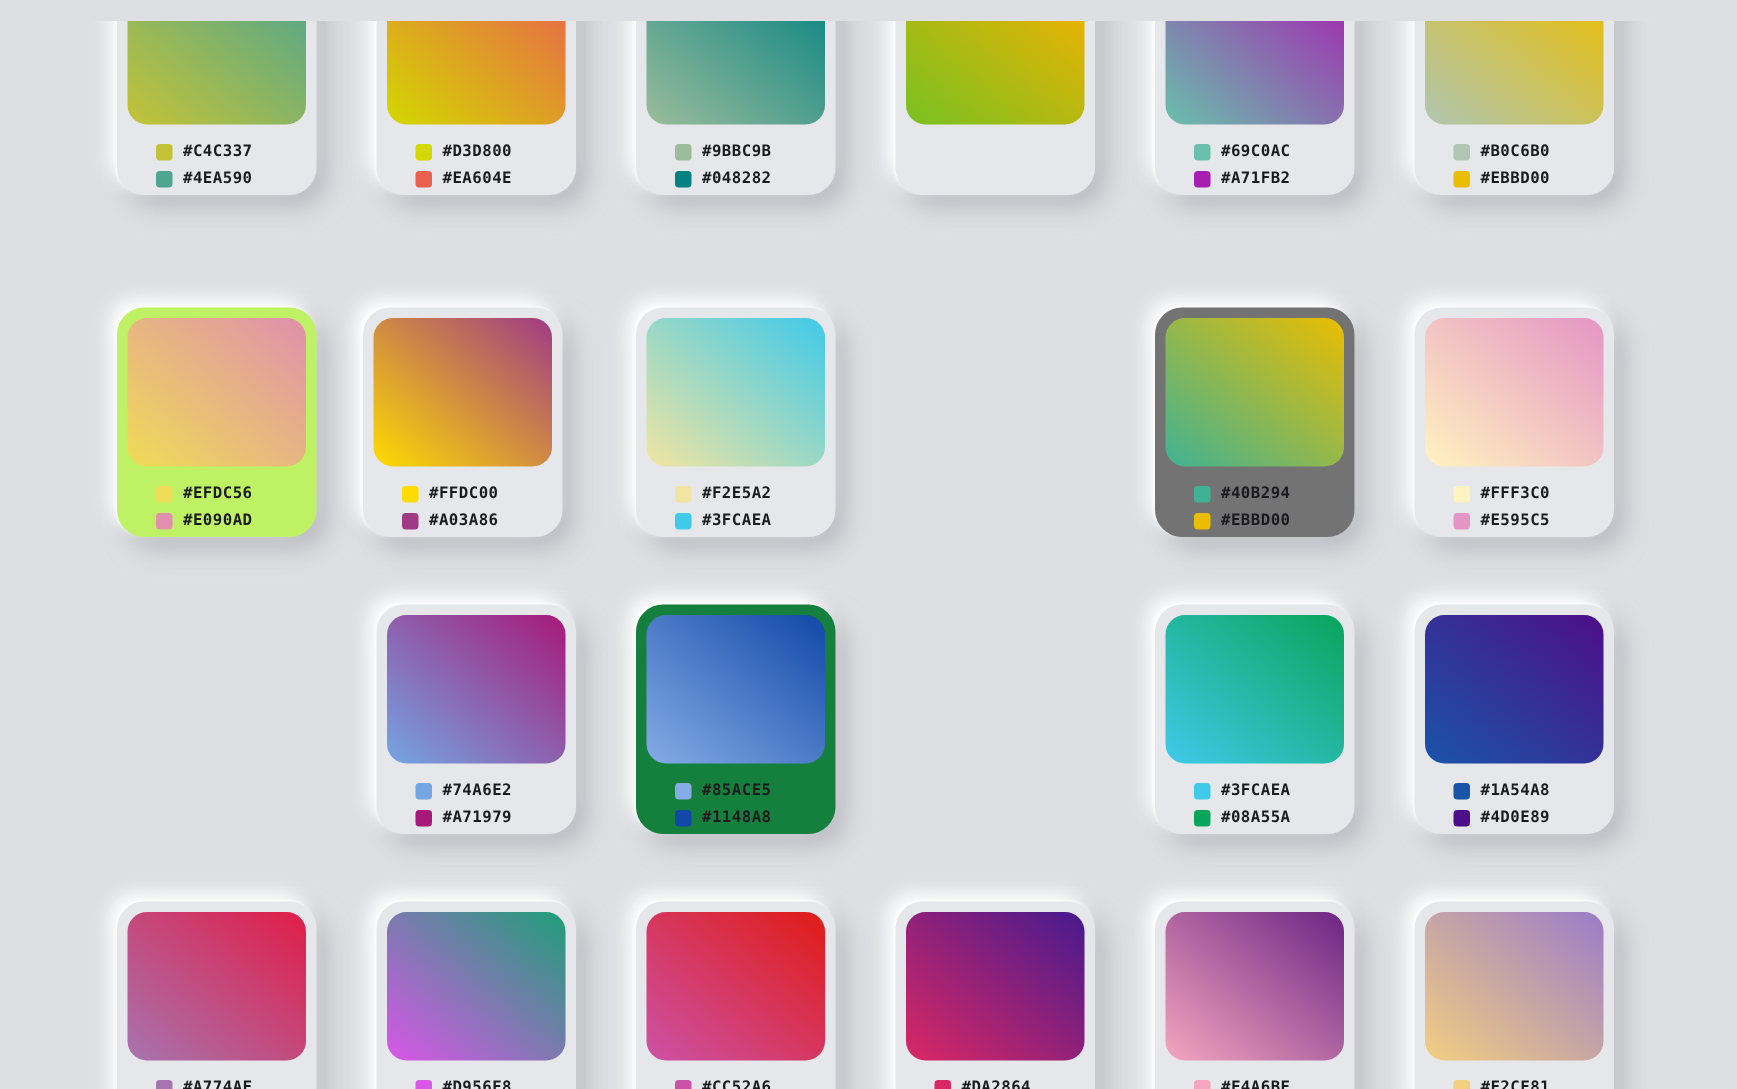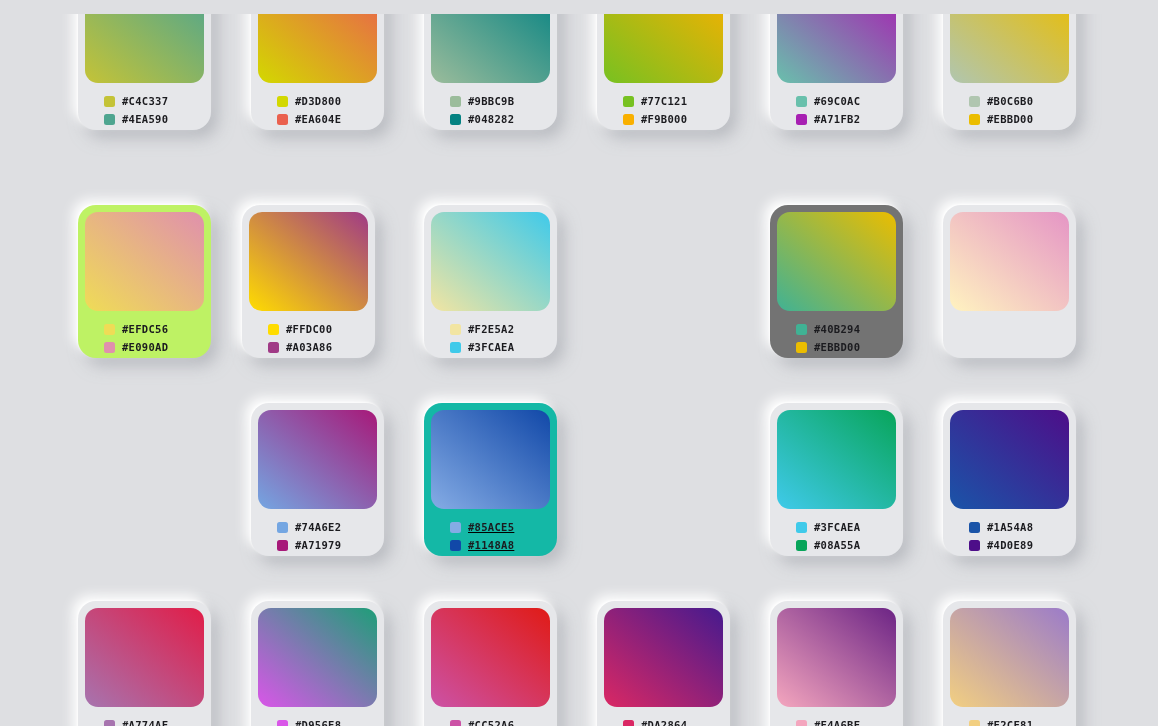--- a/index.html
+++ b/index.html
@@ -113,30 +113,20 @@
           <span class="hex-label">#9BBC9B</span>
         </li>
         <li class="hex-row">
           <span class="hex-chip" style="background: rgb(4, 130, 130);"></span>
           <span class="hex-label">#048282</span>
         </li>
       </ul>
     </div>
     <div class="swatch-card" style="left: 597px; top: -37px; background: rgb(230, 231, 234);">
       <div class="gradient-tile" style="background: linear-gradient(to right top, rgb(119, 193, 33), rgb(249, 176, 0));"></div>
-      <ul class="hex-list">
-        <li class="hex-row">
-          <span class="hex-chip" style="background: rgb(119, 193, 33);"></span>
-          <span class="hex-label">#77C121</span>
-        </li>
-        <li class="hex-row">
-          <span class="hex-chip" style="background: rgb(249, 176, 0);"></span>
-          <span class="hex-label">#F9B000</span>
-        </li>
-      </ul>
     </div>
     <div class="swatch-card" style="left: 770px; top: -37px; background: rgb(230, 231, 234);">
       <div class="gradient-tile" style="background: linear-gradient(to right top, rgb(105, 192, 172), rgb(167, 31, 178));"></div>
       <ul class="hex-list">
         <li class="hex-row">
           <span class="hex-chip" style="background: rgb(105, 192, 172);"></span>
           <span class="hex-label">#69C0AC</span>
         </li>
         <li class="hex-row">
           <span class="hex-chip" style="background: rgb(167, 31, 178);"></span>
@@ -204,35 +194,45 @@
           <span class="hex-label">#40B294</span>
         </li>
         <li class="hex-row">
           <span class="hex-chip" style="background: rgb(235, 189, 0);"></span>
           <span class="hex-label">#EBBD00</span>
         </li>
       </ul>
     </div>
     <div class="swatch-card" style="left: 943px; top: 191px; background: rgb(230, 231, 234);">
       <div class="gradient-tile" style="background: linear-gradient(to right top, rgb(255, 243, 192), rgb(229, 149, 197));"></div>
+      <ul class="hex-list">
+        <li class="hex-row">
+          <span class="hex-chip" style="background: rgb(255, 243, 192);"></span>
+          <span class="hex-label">#FFF3C0</span>
+        </li>
+        <li class="hex-row">
+          <span class="hex-chip" style="background: rgb(229, 149, 197);"></span>
+          <span class="hex-label">#E595C5</span>
+        </li>
+      </ul>
     </div>
     <div class="swatch-card" style="left: 251px; top: 389px; background: rgb(230, 231, 234);">
       <div class="gradient-tile" style="background: linear-gradient(to right top, rgb(116, 166, 226), rgb(167, 25, 121));"></div>
       <ul class="hex-list">
         <li class="hex-row">
           <span class="hex-chip" style="background: rgb(116, 166, 226);"></span>
           <span class="hex-label">#74A6E2</span>
         </li>
         <li class="hex-row">
           <span class="hex-chip" style="background: rgb(167, 25, 121);"></span>
           <span class="hex-label">#A71979</span>
         </li>
       </ul>
     </div>
-    <div class="swatch-card" style="left: 424px; top: 389px; background: #14b8a6; text-decoration: underline;">
+    <div class="swatch-card" style="left: 424px; top: 389px; background: #15803d;">
       <div class="gradient-tile" style="background: linear-gradient(to right top, rgb(133, 172, 229), rgb(17, 72, 168));"></div>
       <ul class="hex-list">
         <li class="hex-row">
           <span class="hex-chip" style="background: rgb(133, 172, 229);"></span>
           <span class="hex-label">#85ACE5</span>
         </li>
         <li class="hex-row">
           <span class="hex-chip" style="background: rgb(17, 72, 168);"></span>
           <span class="hex-label">#1148A8</span>
         </li>

